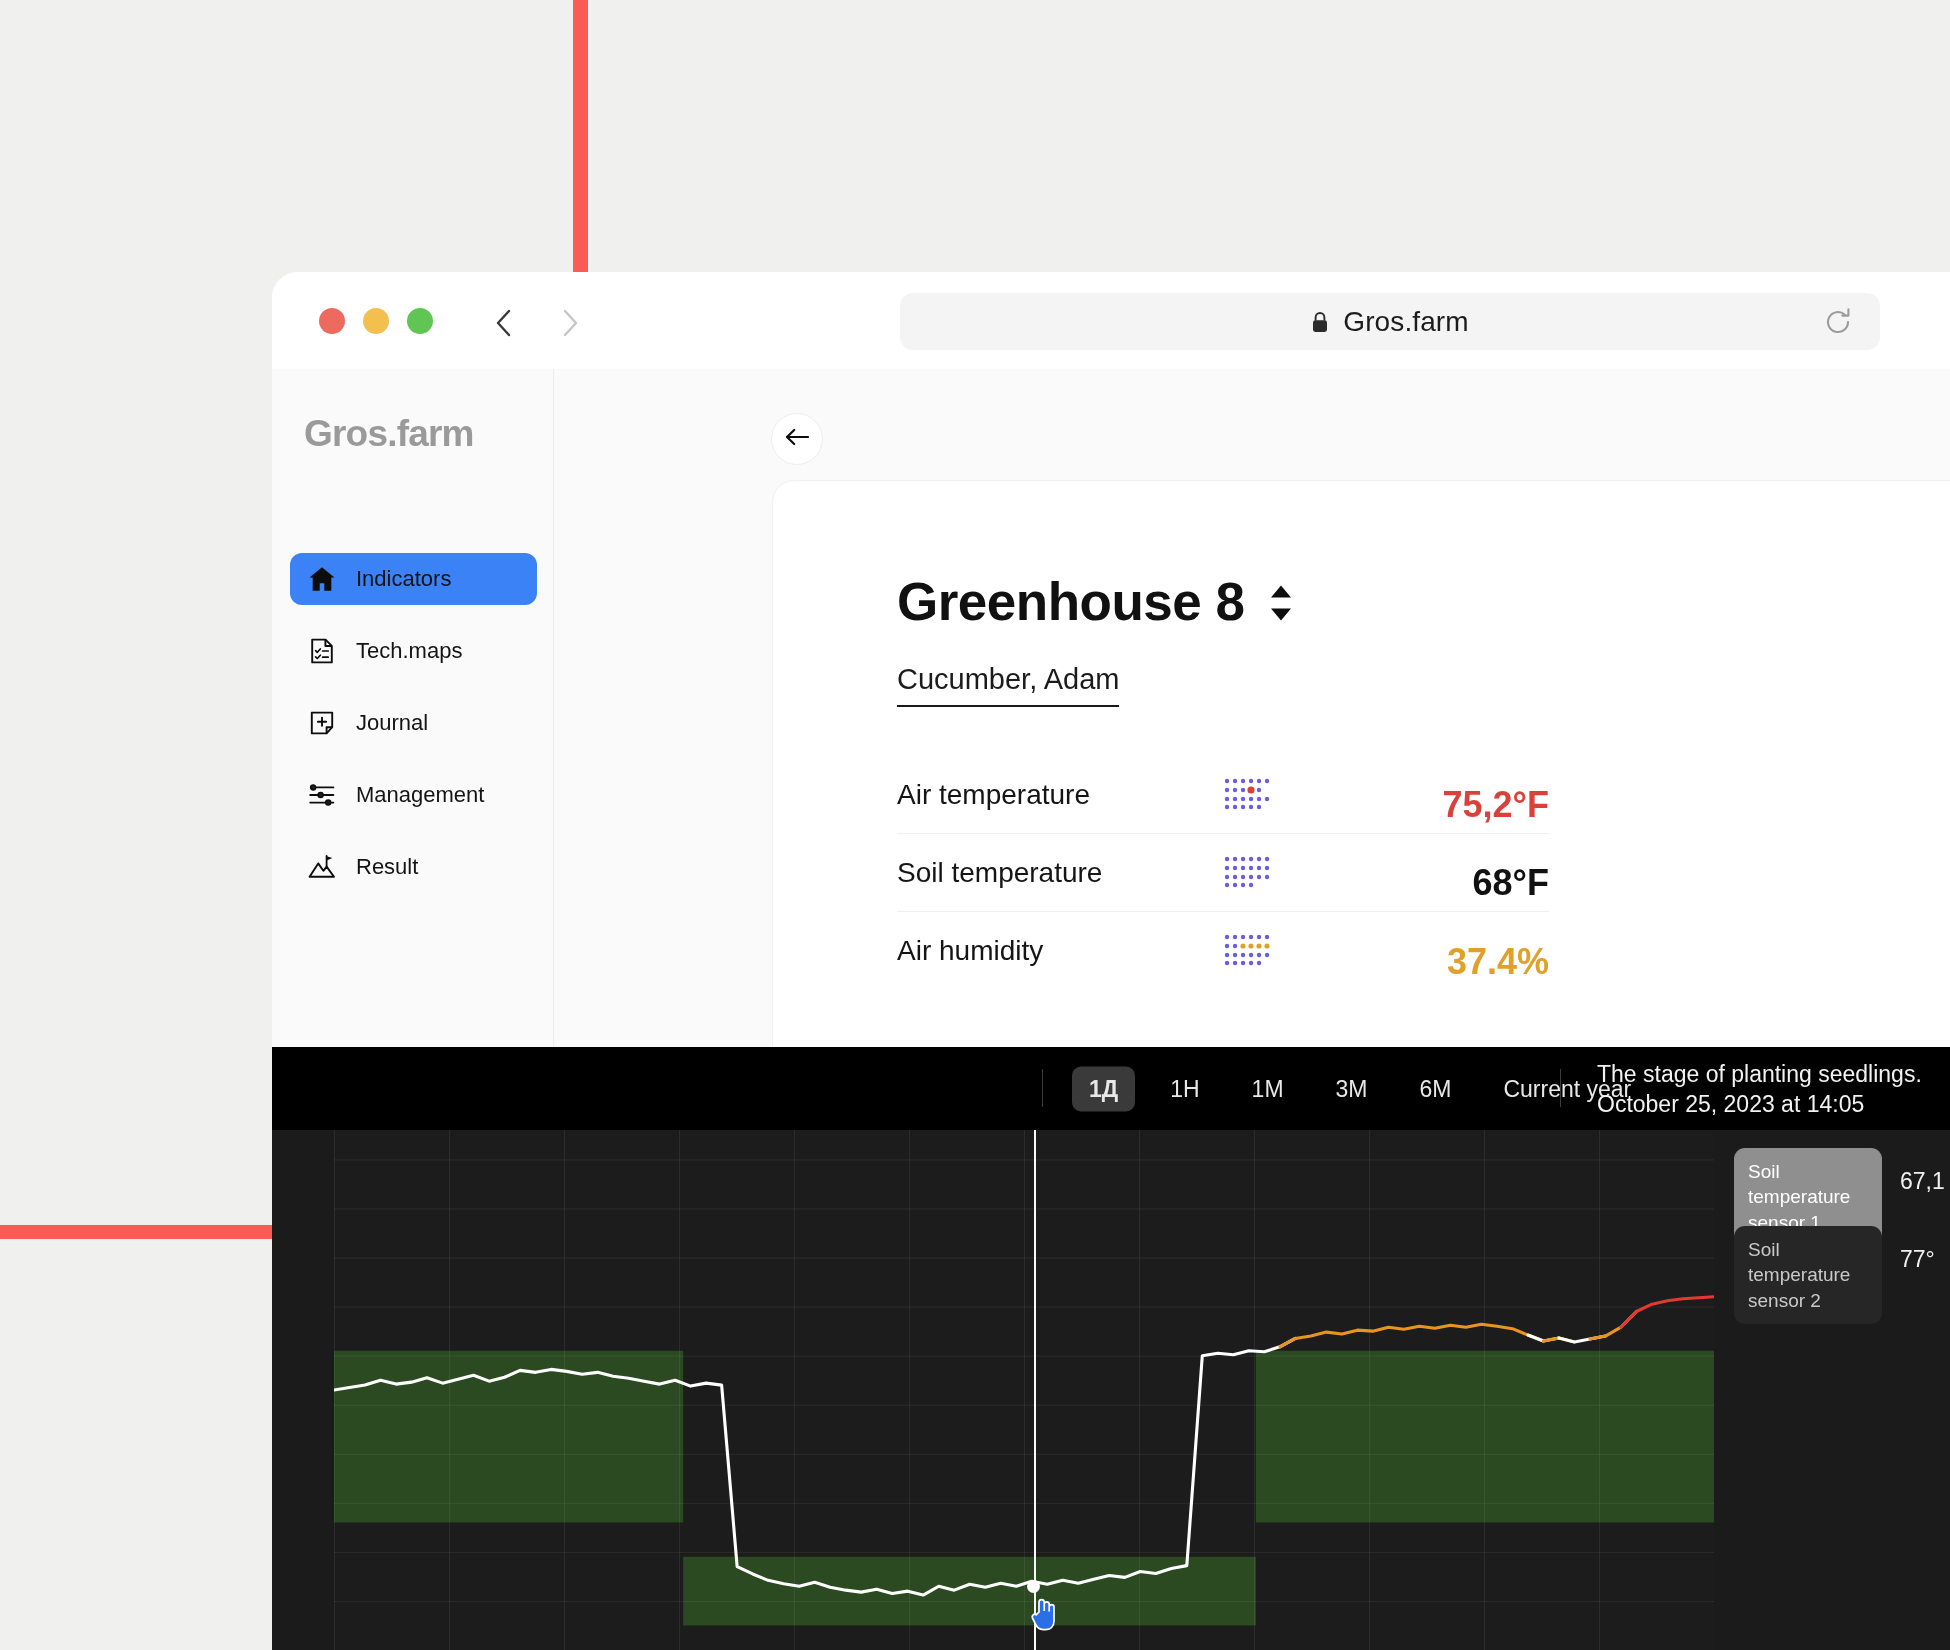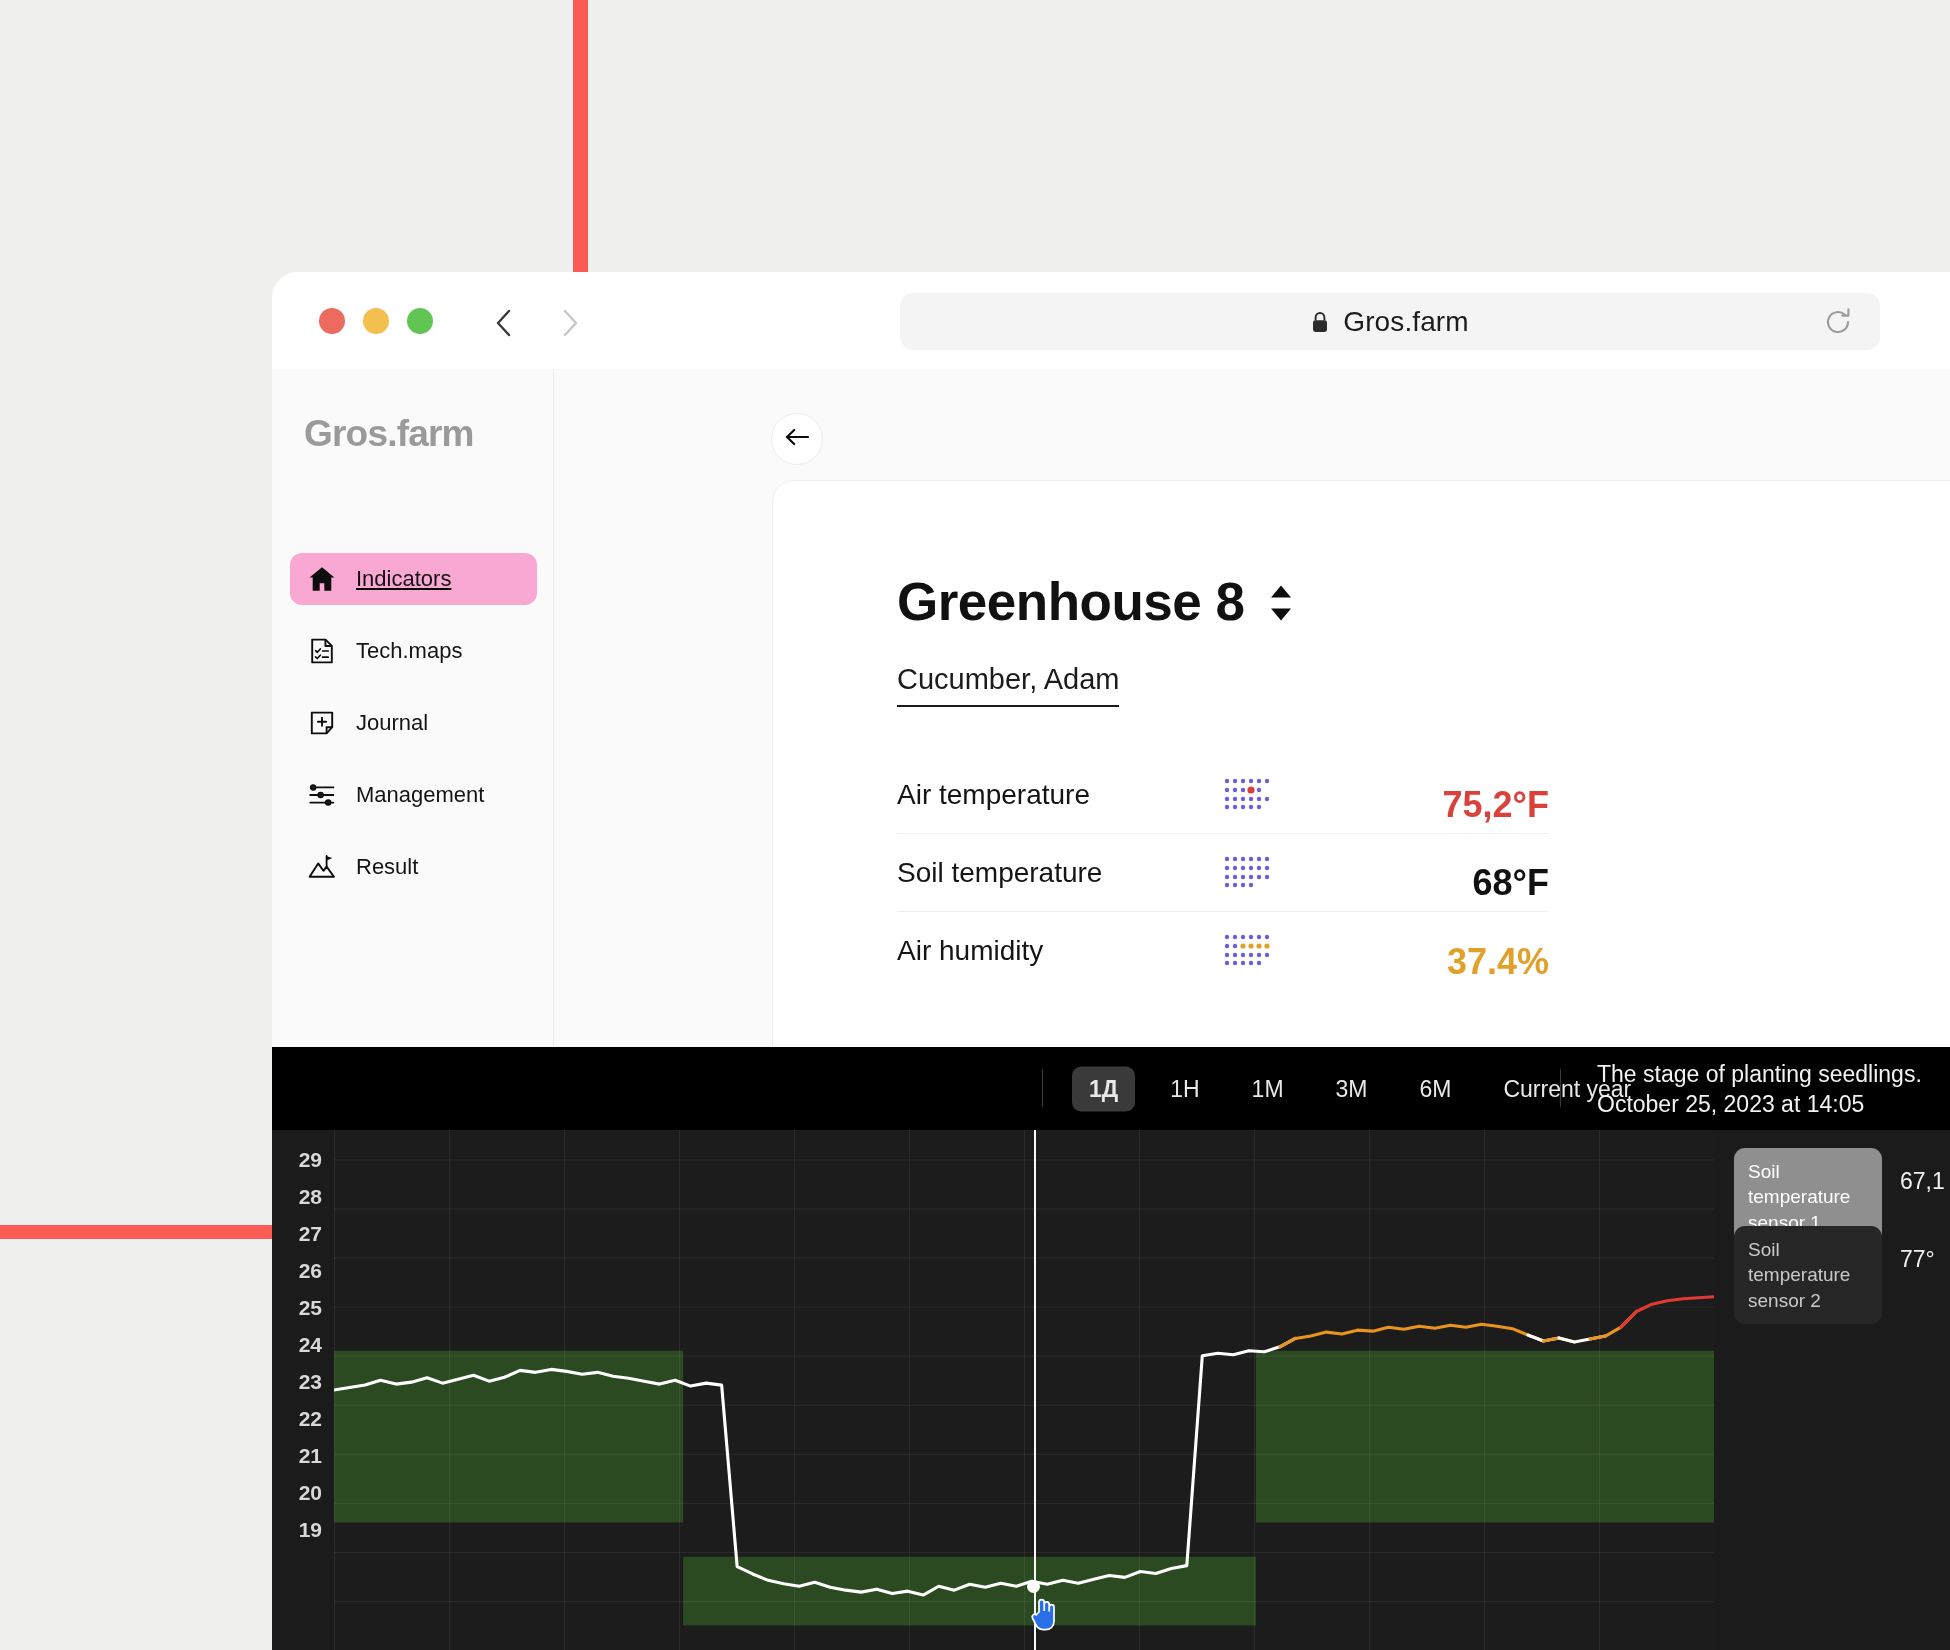--- a/index.html
+++ b/index.html
@@ -68,21 +68,21 @@
     position: absolute; left: 32px; top: 44px;
     font-size: 37px; font-weight: 700; color: #9a9a9a;
     letter-spacing: -0.8px;
   }
   .navlist { position: absolute; left: 18px; top: 184px; width: 247px; }
   .navitem {
     display: flex; align-items: center; gap: 19px;
     height: 52px; padding-left: 17px; border-radius: 12px;
     margin-bottom: 20px; cursor: pointer;
   }
-  .navitem.active { background: #f9a8d4; text-decoration: underline; }
+  .navitem.active { background: #3b82f6; }
   .navitem .ic { width: 30px; height: 30px; flex: 0 0 30px; }
   .navitem .lbl { font-size: 22px; color: #141414; }
 
   
   .main { position: absolute; left: 282px; top: 0; right: 0; bottom: 0; }
   .backbtn {
     position: absolute; left: 217px; top: 44px;
     width: 52px; height: 52px; border-radius: 50%;
     background: #fff; border: 1px solid #ededec;
     display: flex; align-items: center; justify-content: center;
@@ -443,33 +443,20 @@
       </div>
       <span class="vsep" style="left:1288px"></span>
       <div class="stage">
         <div>The stage of planting seedlings.</div>
         <div>October 25, 2023 at 14:05</div>
       </div>
     </div>
 
     <div class="plotwrap">
 
-      <div class="yaxis">
-        <span class="ytick" style="top:30px">29</span>
-        <span class="ytick" style="top:67px">28</span>
-        <span class="ytick" style="top:104px">27</span>
-        <span class="ytick" style="top:141px">26</span>
-        <span class="ytick" style="top:178px">25</span>
-        <span class="ytick" style="top:215px">24</span>
-        <span class="ytick" style="top:252px">23</span>
-        <span class="ytick" style="top:289px">22</span>
-        <span class="ytick" style="top:326px">21</span>
-        <span class="ytick" style="top:363px">20</span>
-        <span class="ytick" style="top:400px">19</span>
-      </div>
 
       <div class="plot">
         <svg id="chart-svg" width="1380" height="520" viewBox="0 0 1380 520">
             <rect x="0" y="220.75471698113205" width="349.14" height="171.69811320754712" fill="#2c4a22"></rect>
             <rect x="349.14" y="426.7924528301887" width="572.7" height="68.67924528301882" fill="#2c4a22"></rect>
             <rect x="921.84" y="220.75471698113205" width="458.15999999999997" height="171.69811320754712" fill="#2c4a22"></rect>
             <line x1="0" x2="1380" y1="29.933962264150978" y2="29.933962264150978" stroke="#ffffff" stroke-opacity="0.07" stroke-width="1"></line>
             <line x1="0" x2="1380" y1="78.9905660377359" y2="78.9905660377359" stroke="#ffffff" stroke-opacity="0.07" stroke-width="1"></line>
             <line x1="0" x2="1380" y1="128.04716981132077" y2="128.04716981132077" stroke="#ffffff" stroke-opacity="0.07" stroke-width="1"></line>
             <line x1="0" x2="1380" y1="177.1037735849057" y2="177.1037735849057" stroke="#ffffff" stroke-opacity="0.07" stroke-width="1"></line>

